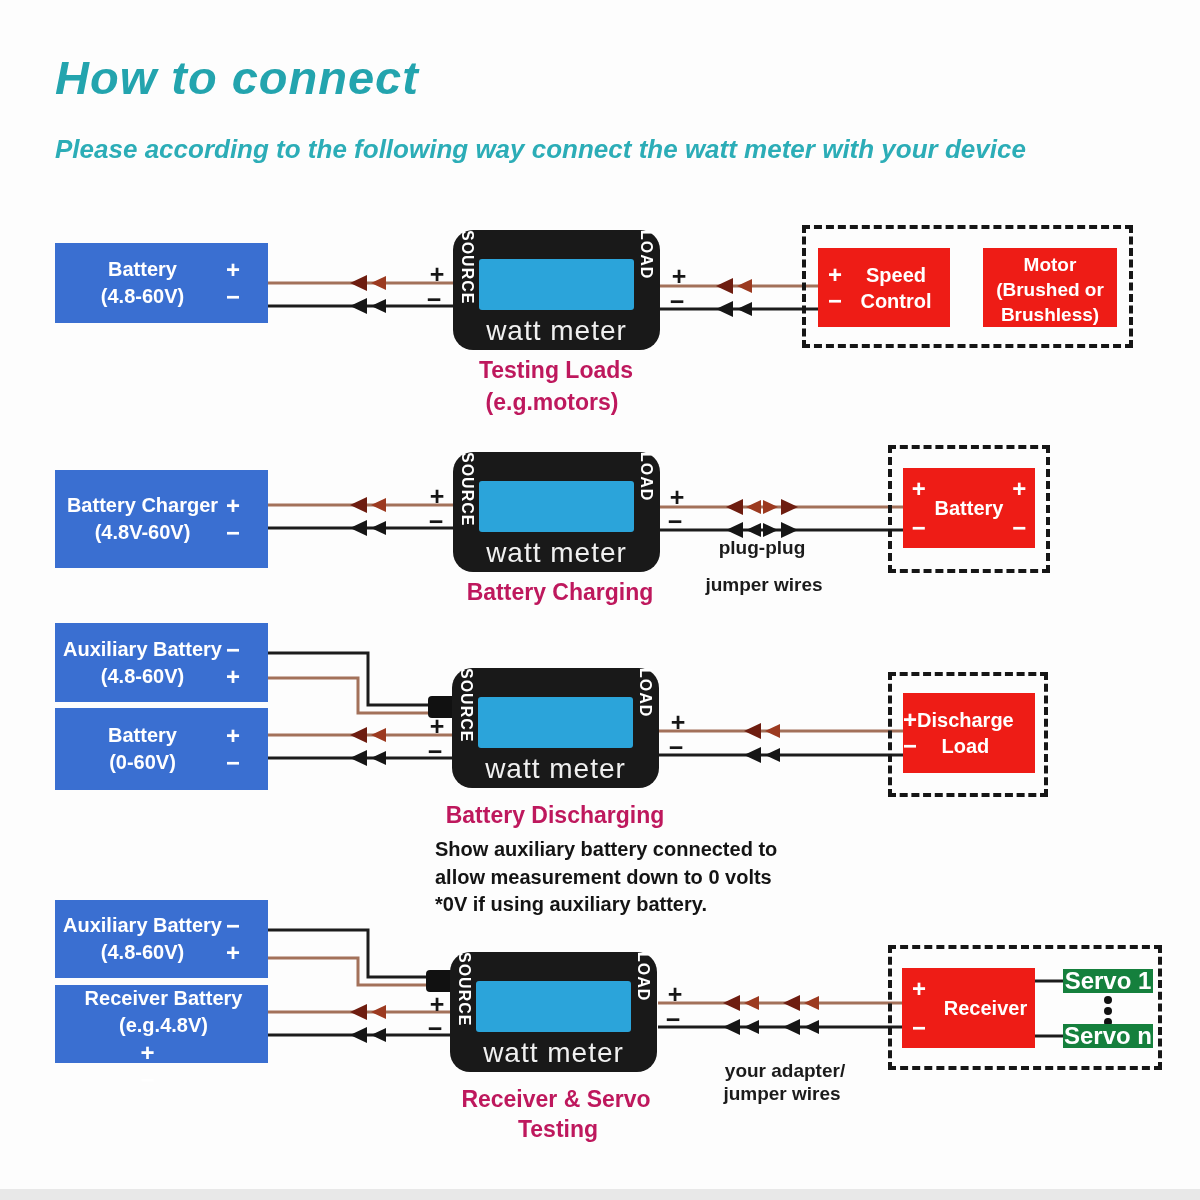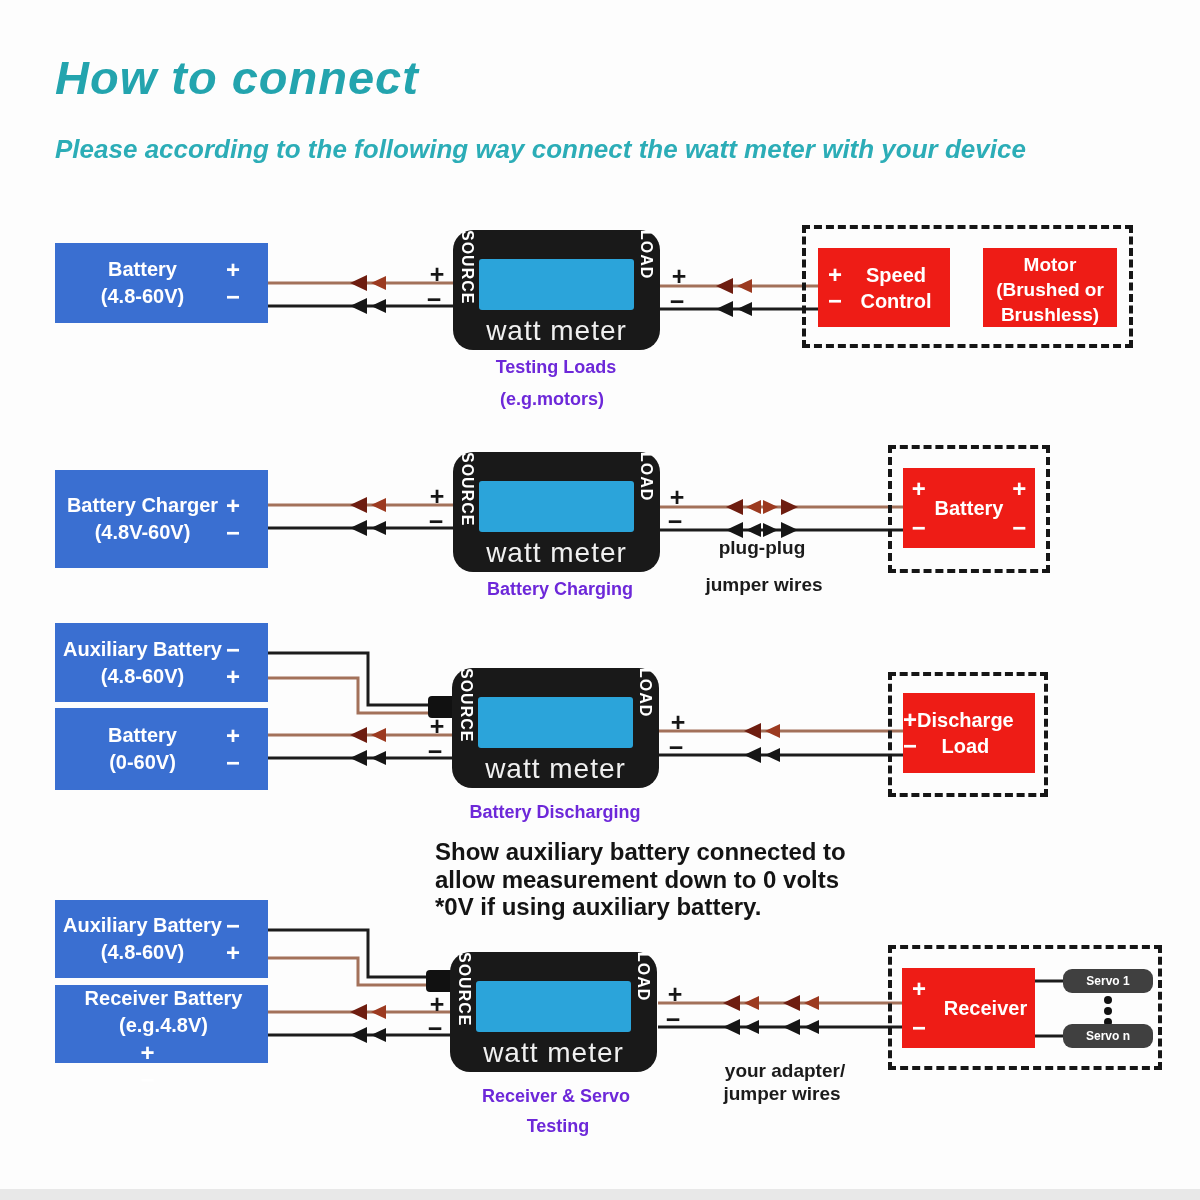--- a/index.html
+++ b/index.html
@@ -26,27 +26,27 @@
   .pm{position:absolute;transform:translate(-50%,-50%);font-weight:bold;font-size:25px;
       color:#161616;z-index:2;}
   .dashbox{position:absolute;border:4px dashed #161616;z-index:1;background:transparent;}
   .redbox{position:absolute;background:#ee1c16;color:#ffffff;display:flex;align-items:center;
           font-weight:bold;z-index:2;}
   .rb-lines{flex:1;text-align:center;font-size:20px;line-height:26px;}
   .rb-lines.small{font-size:19px;line-height:25px;}
   .rb-terms{display:flex;flex-direction:column;align-items:center;font-size:24px;width:34px;}
   .rb-terms.rows2{line-height:25px;}
   .rb-terms.spread{gap:11px;}
-  .cap{position:absolute;transform:translateX(-50%);font-weight:bold;font-size:18px;
-       color:#6d28d9;white-space:nowrap;z-index:3;}
+  .cap{position:absolute;transform:translateX(-50%);font-weight:bold;font-size:23px;
+       color:#be185d;white-space:nowrap;z-index:3;}
   .wnote{position:absolute;transform:translateX(-50%);font-weight:bold;font-size:19px;
          color:#1b1b1b;white-space:nowrap;z-index:3;}
-  .note{position:absolute;font-weight:bold;font-size:24px;color:#141414;white-space:nowrap;z-index:3;}
-  .servo{position:absolute;background:#404040;color:#ffffff;font-weight:bold;font-size:12px;
-         display:flex;align-items:center;justify-content:center;z-index:2;border-radius:9px;}
+  .note{position:absolute;font-weight:bold;font-size:20px;color:#141414;white-space:nowrap;z-index:3;}
+  .servo{position:absolute;background:#15803d;color:#ffffff;font-weight:bold;font-size:24px;
+         display:flex;align-items:center;justify-content:center;z-index:2;}
   .band{position:absolute;left:0;right:0;bottom:0;height:11px;background:#e8e8e8;z-index:0;}
 </style>
 </head>
 <body>
 
 <div class="canvas">
 
   <svg class="wires" width="1200" height="1200" viewBox="0 0 1200 1200">
 
     <g stroke-width="3" fill="none">

